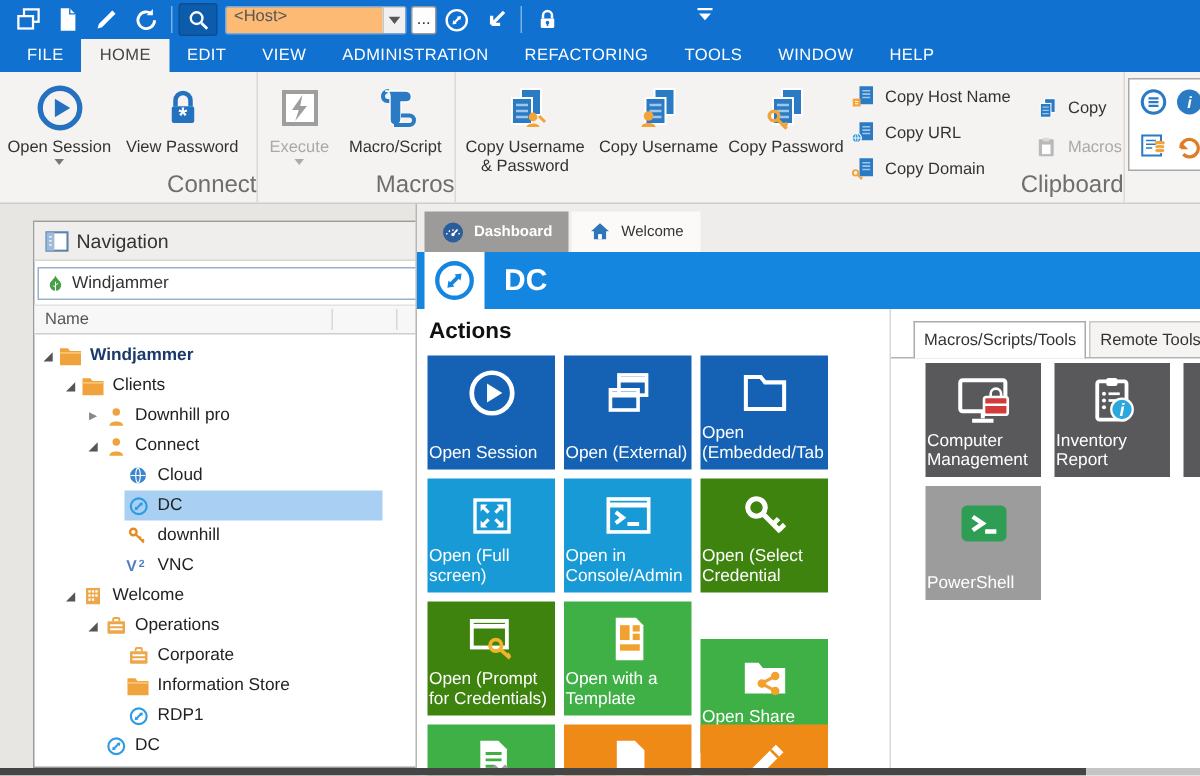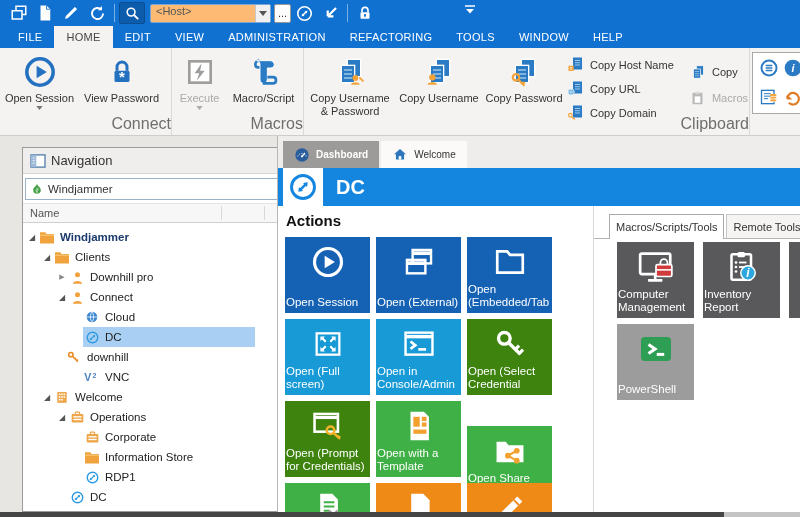--- a/index.html
+++ b/index.html
@@ -446,21 +446,21 @@
           <span class="exp"></span>
           <span class="tic">
             <svg width="15" height="15" viewBox="0 0 18 16">
               <circle cx="9" cy="8" r="6.3" fill="none" stroke="#2e9ae2" stroke-width="1.7"></circle>
               <path d="M6.8 10.2l4.4-4.4" stroke="#2e9ae2" stroke-width="1.5"></path>
               <path d="M12.3 4.9l-3 .5 2.5 2.5zM5.7 11.1l3-.5-2.5-2.5z" fill="#2e9ae2"></path>
             </svg>
           </span>
           <span class="tlb">DC</span>
         </div>
-        <div class="trow" style="padding-left: 29px; align-items: center;">
+        <div class="trow" style="padding-left: 47px; align-items: center;">
           <span class="exp"></span>
           <span class="tic">
             <svg width="14" height="14" viewBox="0 0 18 16">
               <circle cx="5" cy="5" r="2.8" fill="none" stroke="#e8891f" stroke-width="2"></circle>
               <path d="M7 7l7 7m-1.8-1l1.8-1.8m-4.2-.6l1.6-1.6" stroke="#e8891f" stroke-width="1.9" fill="none"></path>
             </svg>
           </span>
           <span class="tlb">downhill</span>
         </div>
         <div class="trow" style="padding-left: 47px;">

